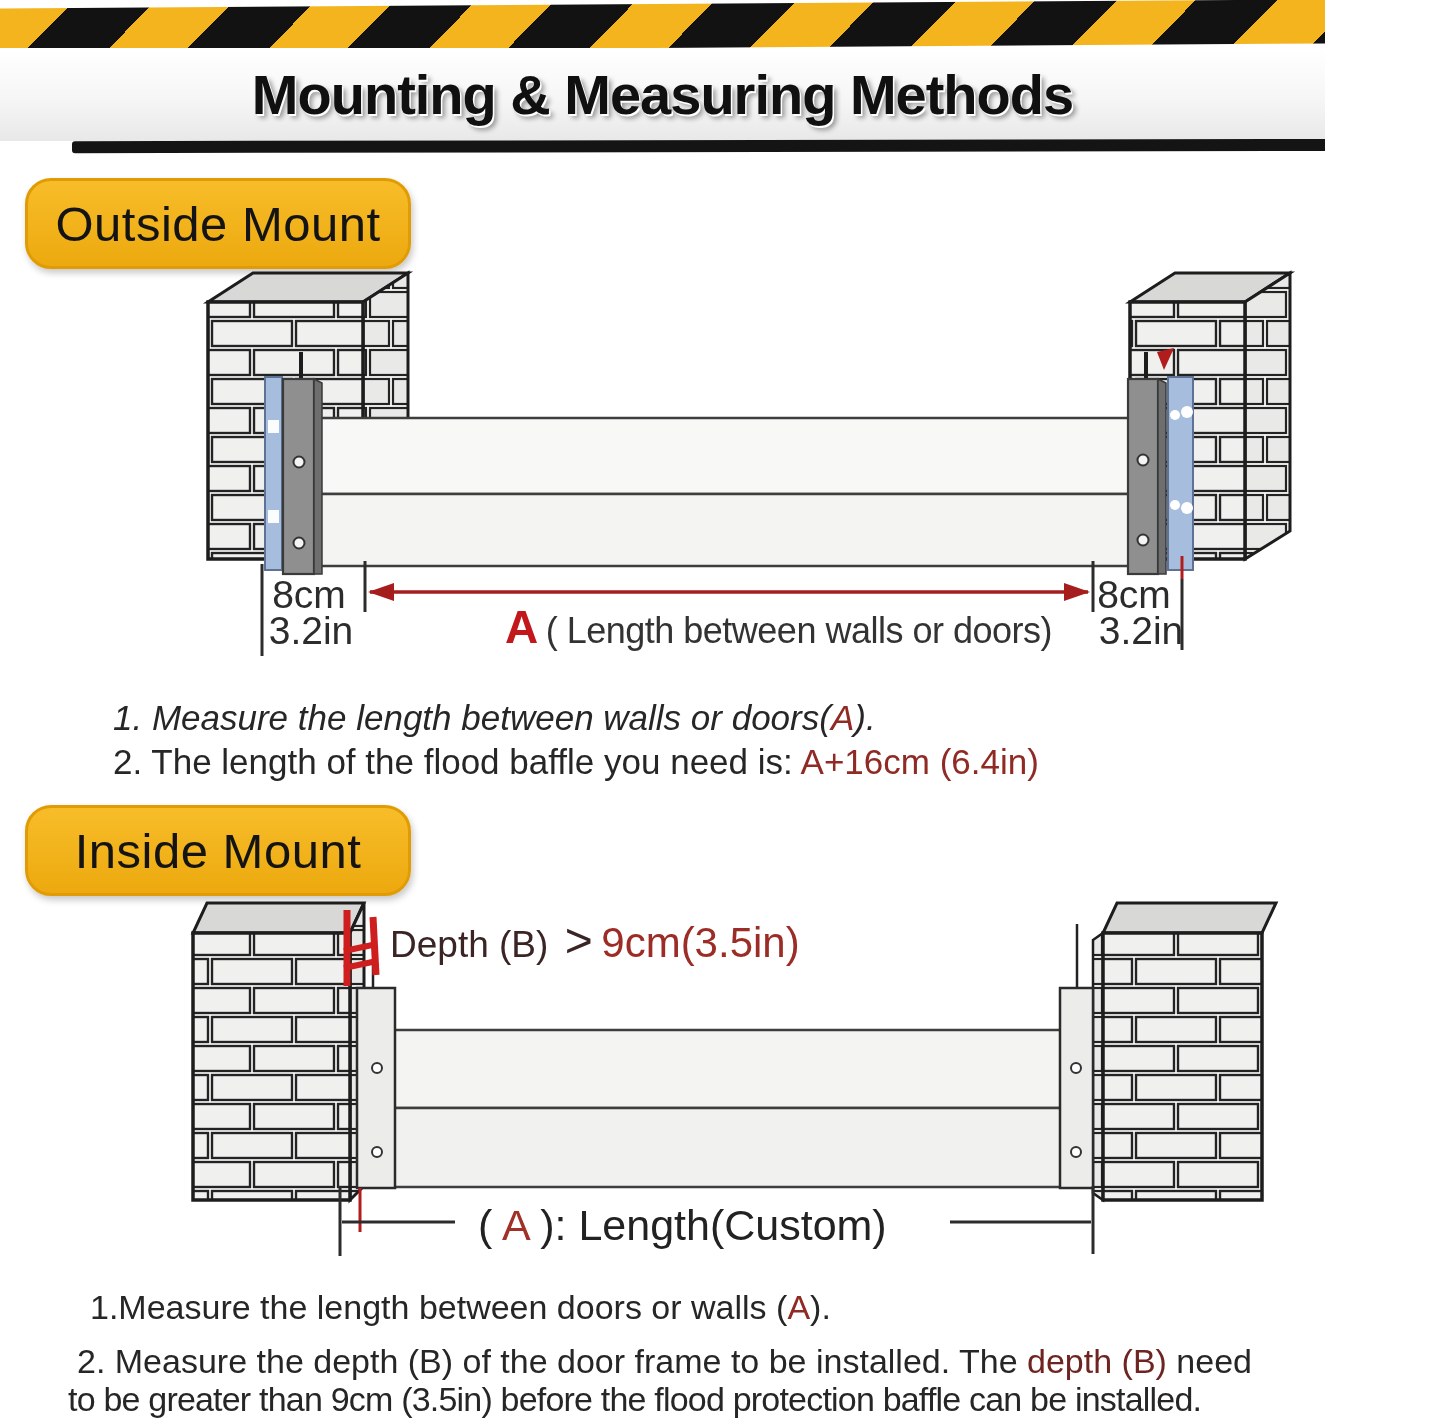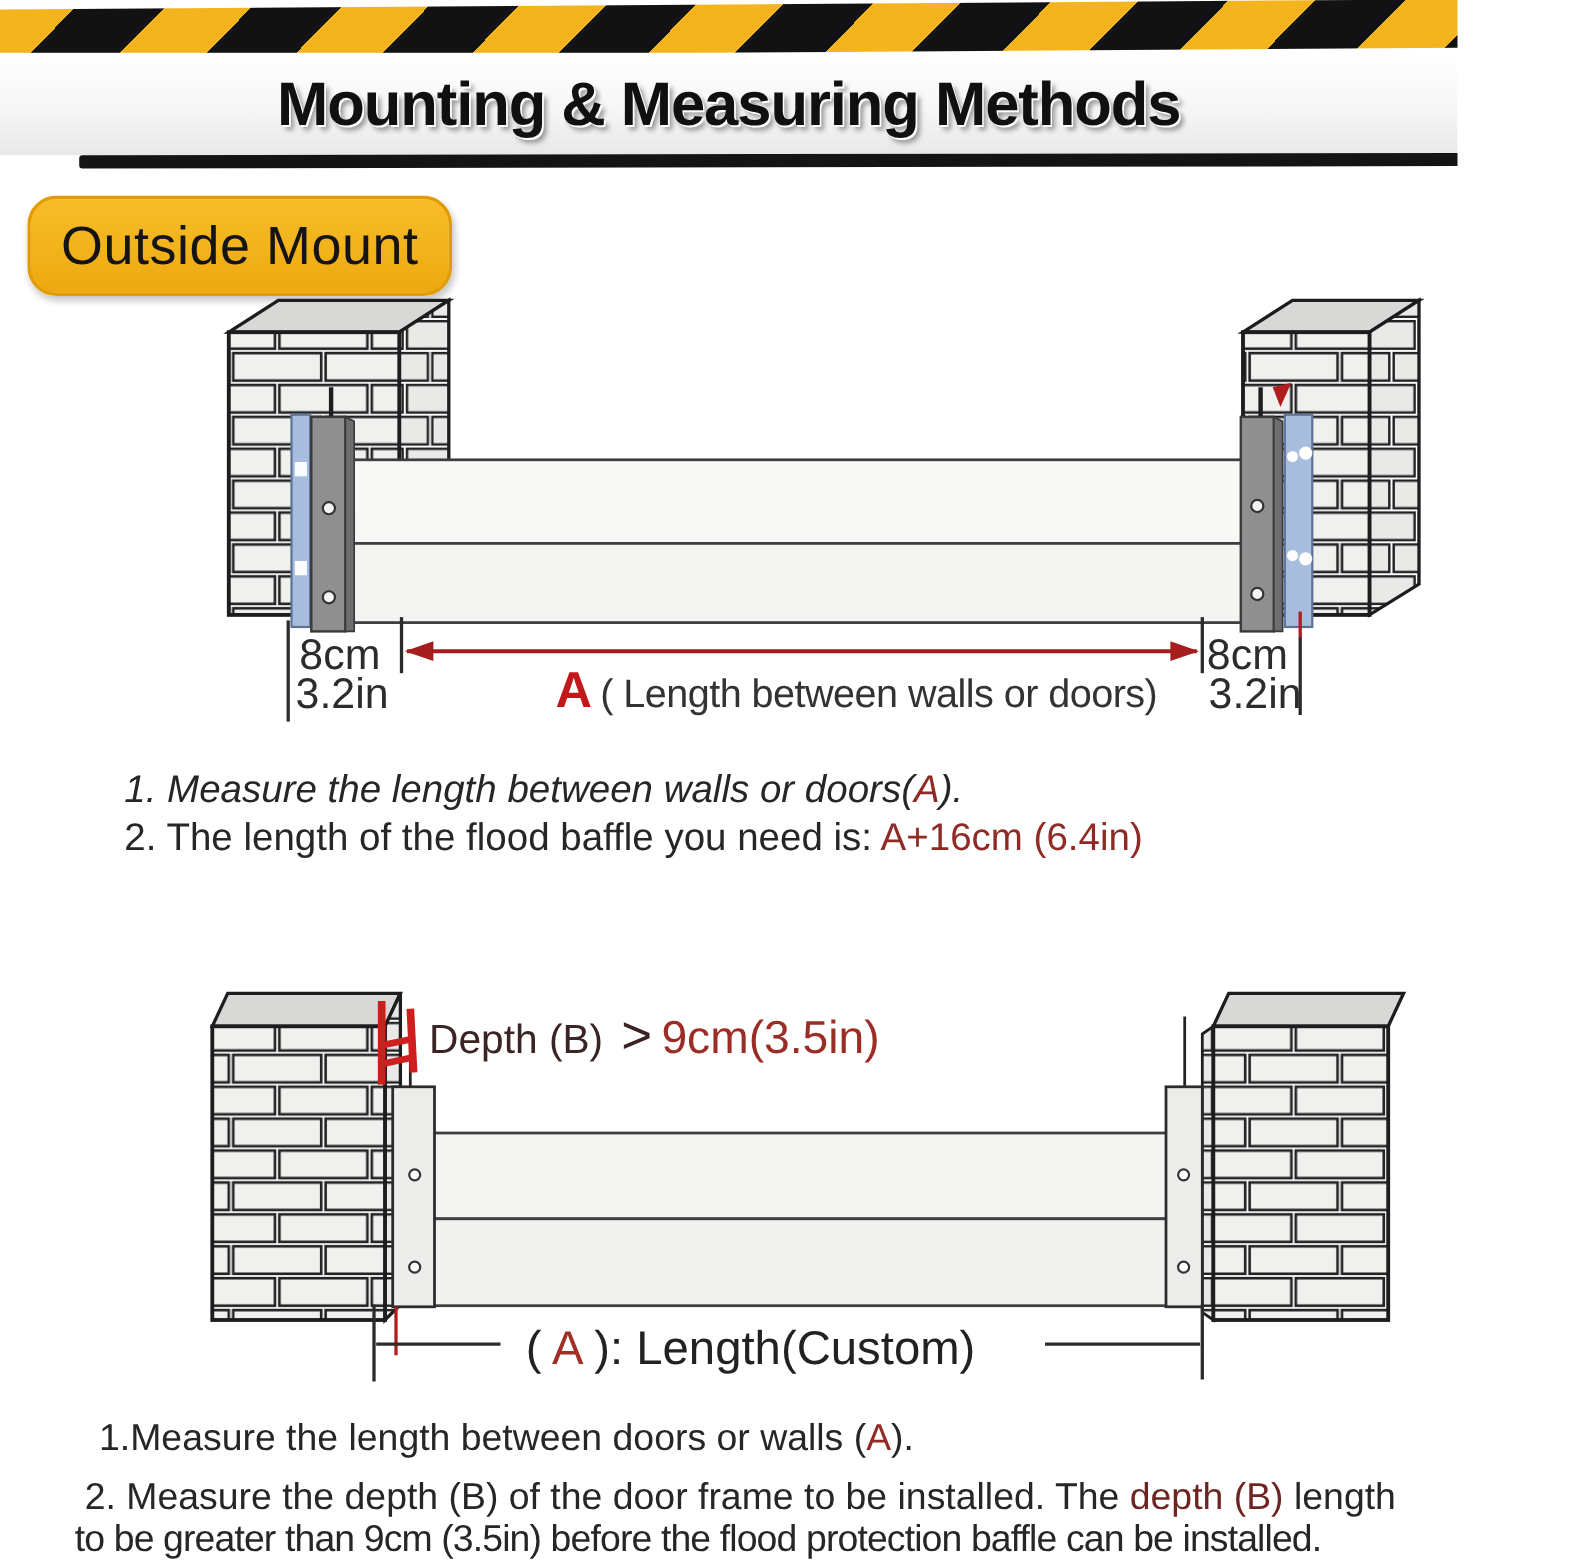--- a/index.html
+++ b/index.html
@@ -135,20 +135,23 @@
     </text>
   </svg>
 
   <div class="step" style="left:113px;top:698px;font-style:italic;">
     <span>1. Measure the length between walls or doors(</span><span class="maroon">A</span><span>).</span>
   </div>
   <div class="step" style="left:113px;top:742px;">
     <span>2. The length of the flood baffle you need is: </span><span class="maroon">A+16cm (6.4in)</span>
   </div>
 
+  <div class="mount-label" id="inside-label">
+    <span>Inside Mount</span>
+  </div>
 
   <svg class="diagram" style="top:895px;height:400px;" viewBox="0 895 1445 400">
 
     <g>
       <polygon points="193,933 350,933 364,903 207,903" fill="#d8d8d6" stroke="#1d1d1d" stroke-width="3"></polygon>
       <polygon points="350,933 364,903 364,1186 350,1200" fill="url(#bS)" stroke="#1d1d1d" stroke-width="3"></polygon>
       <rect x="193" y="933" width="157" height="267" fill="url(#bF)" stroke="#1d1d1d" stroke-width="3.5"></rect>
     </g>
 
     <g>
@@ -201,19 +204,19 @@
       <tspan>(</tspan>
       <tspan fill="#a03028">A</tspan>
       <tspan>): Length(Custom)</tspan>
     </text>
   </svg>
 
   <div class="step small" style="left:74px;top:1288px;margin-left:16px;">
     <span>1.Measure the length between doors or walls (</span><span class="maroon">A</span><span>).</span>
   </div>
   <div class="step small" style="left:77px;top:1342px;">
-    <span>2. Measure the depth (B) of the door frame to be installed. The </span><span class="deep-maroon">depth (B)</span><span> length</span>
+    <span>2. Measure the depth (B) of the door frame to be installed. The </span><span class="deep-maroon">depth (B)</span><span> need</span>
   </div>
   <div class="step small tight" style="left:68px;top:1380px;">
     <span>to be greater than 9cm (3.5in) before the flood protection baffle can be installed.</span>
   </div>
 
 </div>
 
 </body></html>

